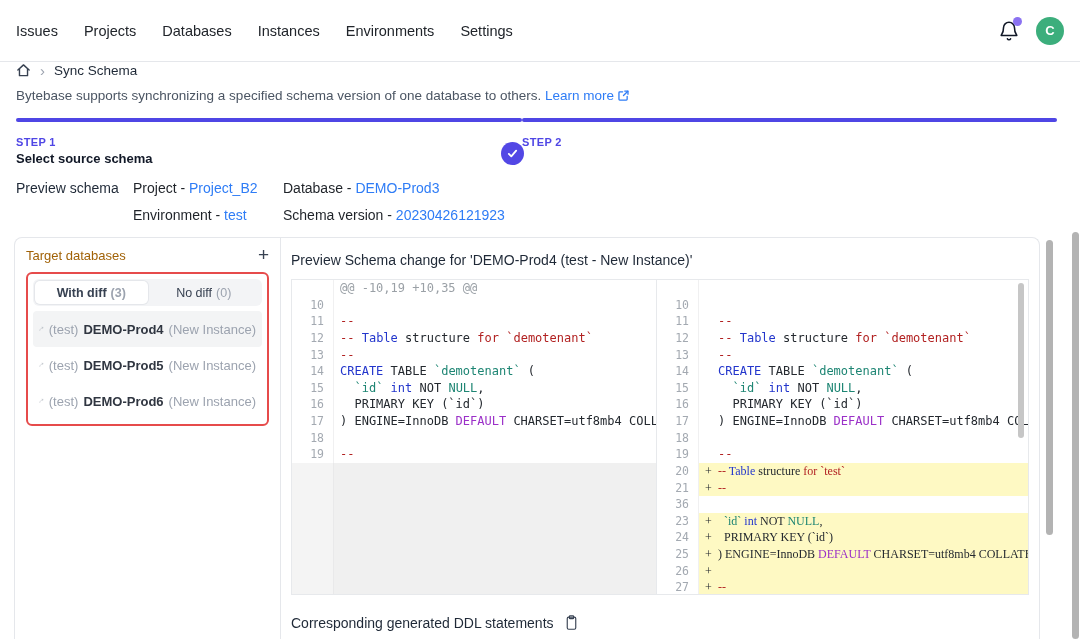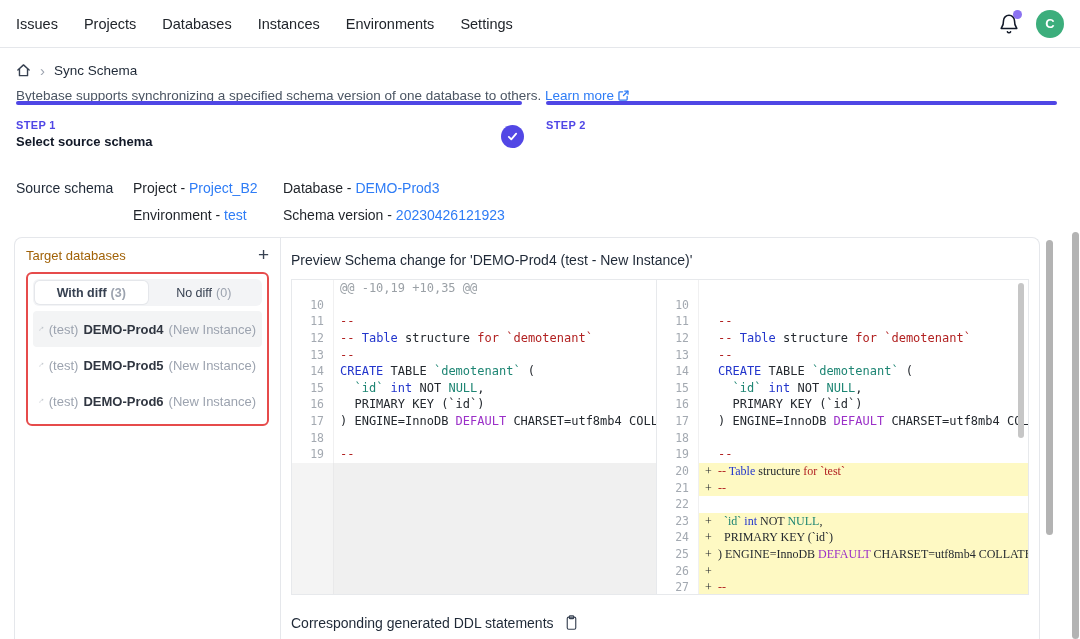--- a/index.html
+++ b/index.html
@@ -1,20 +1,20 @@
 <!DOCTYPE html>
 <html><head>
 <meta charset="utf-8">
 <style>
   * { margin:0; padding:0; box-sizing:border-box; }
   html,body { width:1080px; height:639px; overflow:hidden; background:#fff;
     font-family:"Liberation Sans", sans-serif; color:#1f2329; }
 
   
-  .topnav { position:absolute; left:0; top:0; width:1080px; height:48px;
+  .topnav { position:absolute; left:0; top:0; width:1080px; height:62px;
     display:flex; align-items:center; gap:26px; padding:0 16px;
     border-bottom:1px solid #e5e7eb; background:#fff; }
   .navitem { font-size:14.5px; font-weight:500; color:#21252b; cursor:pointer; }
   .nav-right { margin-left:auto; display:flex; align-items:center; gap:16px; }
   .bell-wrap { position:relative; width:22px; height:22px; }
   .bell-dot { position:absolute; right:-2px; top:-3px; width:9px; height:9px;
     border-radius:50%; background:#8b72f1; }
   .avatar { width:28px; height:28px; border-radius:50%; background:#3cae7c;
     color:#fff; font-size:13px; font-weight:600; display:flex;
     align-items:center; justify-content:center; }
@@ -22,22 +22,22 @@
   
   .breadcrumb { position:absolute; left:16px; top:63px; display:flex;
     align-items:center; gap:9px; }
   .crumb-sep { color:#9ca3af; font-size:15px; line-height:14px; }
   .crumb-page { font-size:13.5px; color:#1f2937; }
   .intro { position:absolute; left:16px; top:88px; font-size:13.5px; color:#4b5563; }
   .intro a { color:#2e7cf6; text-decoration:none; }
   .ext-icon { display:inline-block; vertical-align:-2px; margin-left:3px; }
 
   
-  .steps { position:absolute; left:16px; top:101px; width:1041px;
-    display:flex; gap:24px; }
+  .steps { position:absolute; left:16px; top:118px; width:1041px;
+    display:flex; }
   .step { position:relative; }
   .step1 { width:506px; } .step2 { flex:1; }
   .stepbar { height:4px; border-radius:2px; background:#4f46e5; }
   .steplabel { margin-top:14px; font-size:11px; font-weight:700;
     letter-spacing:.03em; color:#4f46e5; }
   .steptitle { margin-top:3px; font-size:13px; font-weight:600; color:#111827; }
   .stepcheck { position:absolute; right:-2px; top:24px; width:23px; height:23px;
     border-radius:50%; background:#5247e5; display:flex; align-items:center;
     justify-content:center; }
 
@@ -160,21 +160,21 @@
           <path d="M3.5 8.5 L6.5 11.5 L12.5 4.5"></path>
         </svg>
     </div>
   </div>
   <div class="step step2">
     <div class="stepbar"></div>
     <div class="steplabel">STEP 2</div>
   </div>
 </div>
 
-<div class="src-label">Source schema</div>
+<div class="src-label">Preview schema</div>
 <div class="src-fields">
   <div>
     <span>Project</span> -
     <a href="#">Project_B2</a>
   </div>
   <div>
     <span>Database</span> -
     <a href="#">DEMO-Prod3</a>
   </div>
   <div>
@@ -337,21 +337,21 @@
           </div>
           <div class="crow add">
             <span class="ln">20</span>
             <span class="codetxt"><span class="mk">+</span><span style="color: rgb(178, 34, 34);">-- </span><span style="color: rgb(35, 54, 204);">Table</span><span style="color: rgb(36, 41, 47);"> structure </span><span style="color: rgb(178, 34, 34);">for</span><span style="color: rgb(36, 41, 47);"> </span><span style="color: rgb(178, 34, 34);">`test`</span></span>
           </div>
           <div class="crow add">
             <span class="ln">21</span>
             <span class="codetxt"><span class="mk">+</span><span style="color: rgb(178, 34, 34);">--</span></span>
           </div>
           <div class="crow add">
-            <span class="ln">22</span>
+            <span class="ln">36</span>
           </div>
           <div class="crow add">
             <span class="ln">23</span>
             <span class="codetxt"><span class="mk">+</span><span style="color: rgb(36, 41, 47);">  </span><span style="color: rgb(29, 133, 115);">`id`</span><span style="color: rgb(36, 41, 47);"> </span><span style="color: rgb(35, 54, 204);">int</span><span style="color: rgb(36, 41, 47);"> NOT </span><span style="color: rgb(29, 133, 115);">NULL</span><span style="color: rgb(36, 41, 47);">,</span></span>
           </div>
           <div class="crow add">
             <span class="ln">24</span>
             <span class="codetxt"><span class="mk">+</span><span style="color: rgb(36, 41, 47);">  PRIMARY KEY (`id`)</span></span>
           </div>
           <div class="crow add">

